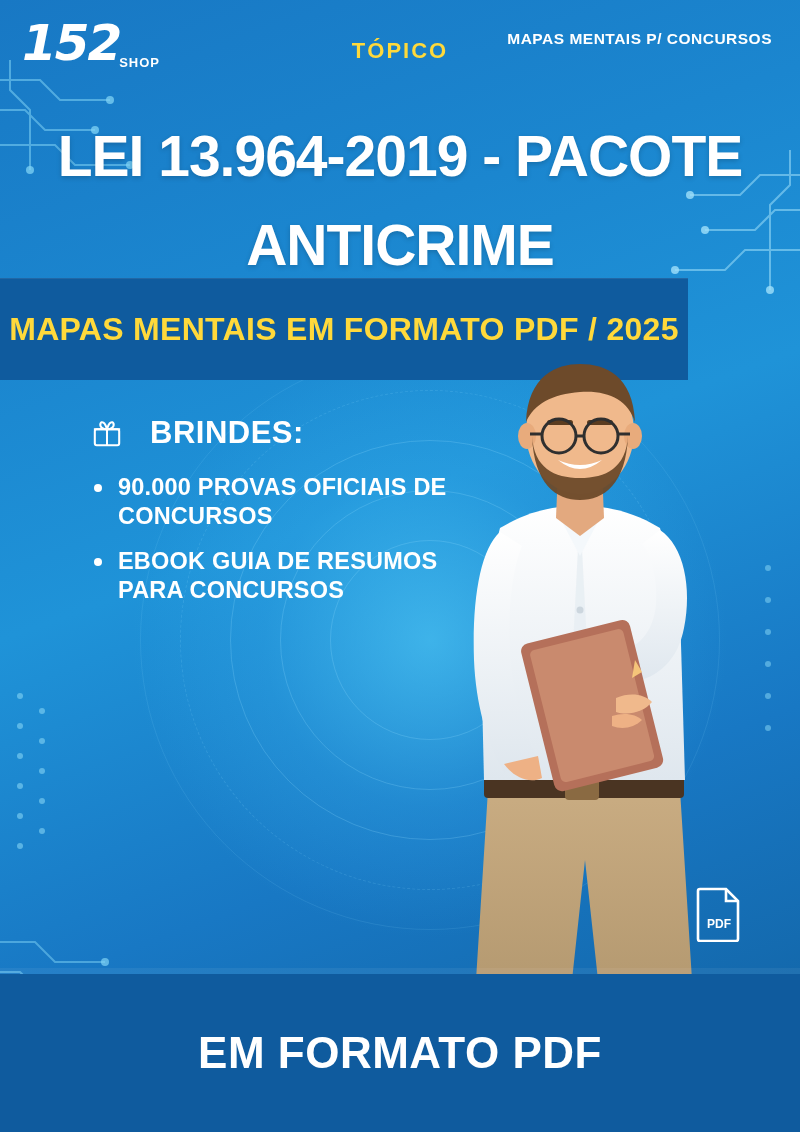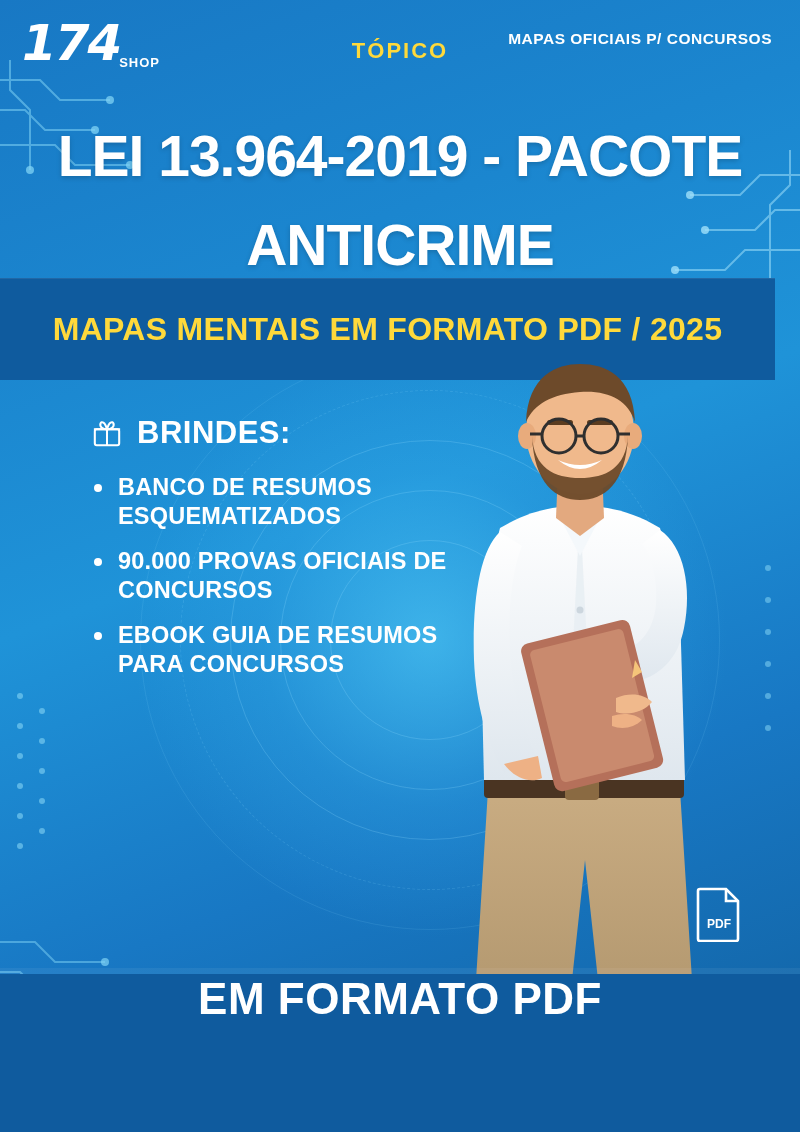--- a/index.html
+++ b/index.html
@@ -127,21 +127,21 @@
     font-weight: bold;
     letter-spacing: -1px;
     text-shadow: 0 2px 5px rgba(0,0,0,.18);
   }
 
   
   .band {
     position: absolute;
     left: 0;
     top: 278px;
-    width: 775px;
+    width: 688px;
     height: 102px;
     background: #0f5b9e;
     display: flex;
     align-items: center;
     justify-content: center;
     border-top: 1px solid rgba(255,255,255,.08);
   }
   .band-text {
     color: #ffd93b;
     font-size: 32px;
@@ -154,21 +154,21 @@
   .brindes {
     position: absolute;
     left: 92px;
     top: 415px;
     width: 360px;
     color: #ffffff;
   }
   .brindes-head {
     display: flex;
     align-items: center;
-    gap: 15px;
+    gap: 28px;
     margin-bottom: 22px;
   }
   .brindes-head .label {
     font-size: 31px;
     font-weight: bold;
     letter-spacing: 0.5px;
   }
   .gift-icon { width: 30px; height: 30px; display: block; }
 
   .bonus-list { list-style: none; }
@@ -206,21 +206,21 @@
 
   
   .footer {
     position: absolute;
     left: 0;
     bottom: 0;
     width: 800px;
     height: 158px;
     background: #0f5b9e;
     display: flex;
-    align-items: flex-start;
+    align-items: center;
     justify-content: center;
   }
   .footer-text {
     color: #ffffff;
     font-size: 44px;
     font-weight: bold;
     letter-spacing: 0.5px;
   }
   .footer-strip {
     position: absolute;
@@ -324,25 +324,25 @@
       <circle cx="8" cy="8" r="3"></circle>
         <circle cx="8" cy="40" r="3"></circle>
         <circle cx="8" cy="72" r="3"></circle>
       <circle cx="8" cy="104" r="3"></circle>
         <circle cx="8" cy="136" r="3"></circle>
         <circle cx="8" cy="168" r="3"></circle>
     </g>
   </svg>
 
   <div class="logo">
-    <div class="logo-123">174</div>
+    <div class="logo-123">152</div>
     <div class="logo-shop">SHOP</div>
   </div>
 
-  <div class="top-right-label">MAPAS OFICIAIS P/ CONCURSOS</div>
+  <div class="top-right-label">MAPAS MENTAIS P/ CONCURSOS</div>
 
   <div class="topico">TÓPICO</div>
 
   <div class="title">LEI 13.964-2019 - PACOTE ANTICRIME</div>
 
   <div class="band">
     <div class="band-text">MAPAS MENTAIS EM FORMATO PDF / 2025</div>
   </div>
 
   <svg class="person" viewBox="0 0 400 620">
@@ -424,21 +424,20 @@
           <rect x="3" y="12" width="26" height="17" rx="2"></rect>
           <path d="M2 12 H30"></path>
           <path d="M16 12 V29"></path>
           <path d="M16 12 C12 12 8 10 9 6 C10 3 14 4 16 12 Z"></path>
           <path d="M16 12 C20 12 24 10 23 6 C22 3 18 4 16 12 Z"></path>
         </g>
       </svg>
       <span class="label">BRINDES:</span>
     </div>
     <ul class="bonus-list">
-      <li>BANCO DE RESUMOS ESQUEMATIZADOS</li>
       <li>90.000 PROVAS OFICIAIS DE CONCURSOS</li>
       <li>EBOOK GUIA DE RESUMOS PARA CONCURSOS</li>
     </ul>
   </div>
 
   <svg class="pdf-badge" viewBox="0 0 46 56">
     <path d="M4 3 h26 l12 12 v38 a2 2 0 0 1 -2 2 h-36 a2 2 0 0 1 -2 -2 v-48 a2 2 0 0 1 2 -2 z" fill="none" stroke="#ffffff" stroke-width="2.6"></path>
     <path d="M30 3 v12 h12" fill="none" stroke="#ffffff" stroke-width="2.6"></path>
     <text x="23" y="42" text-anchor="middle" fill="#ffffff" font-family="Liberation Sans, sans-serif" font-size="12" font-weight="bold">PDF</text>
   </svg>

